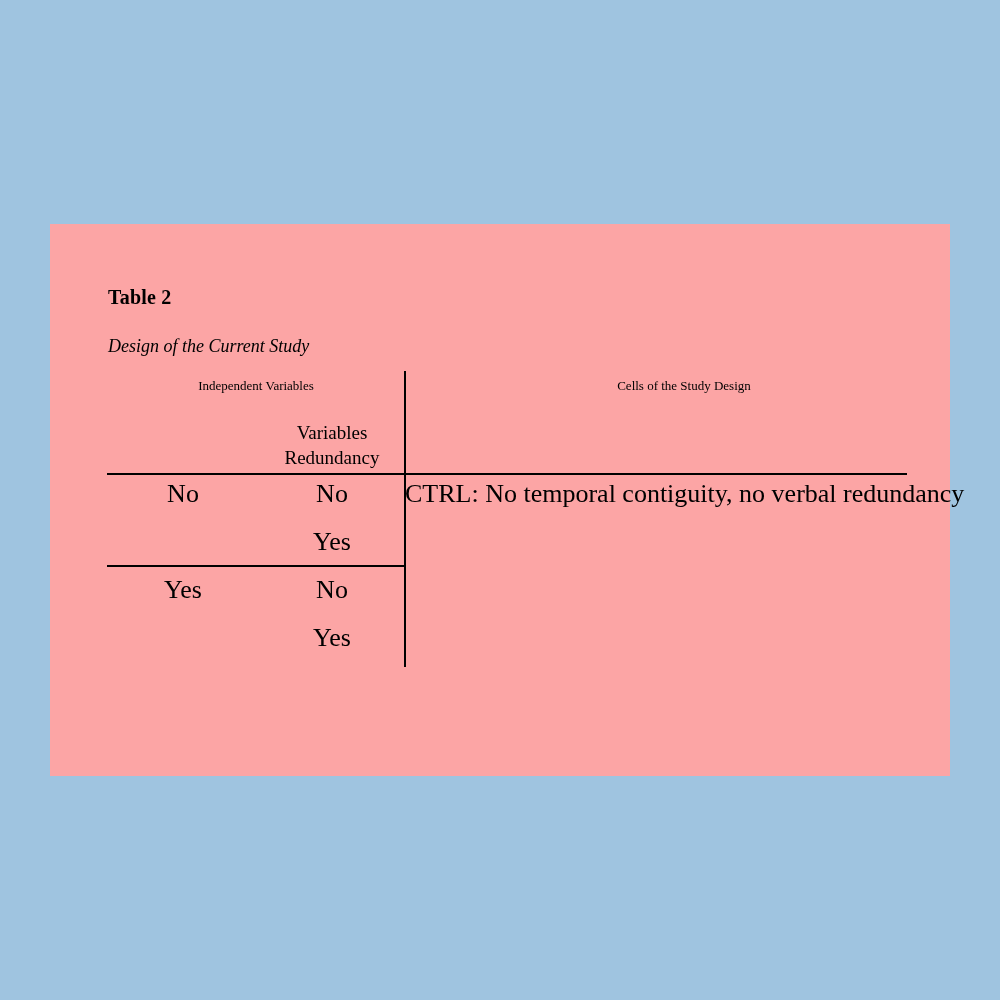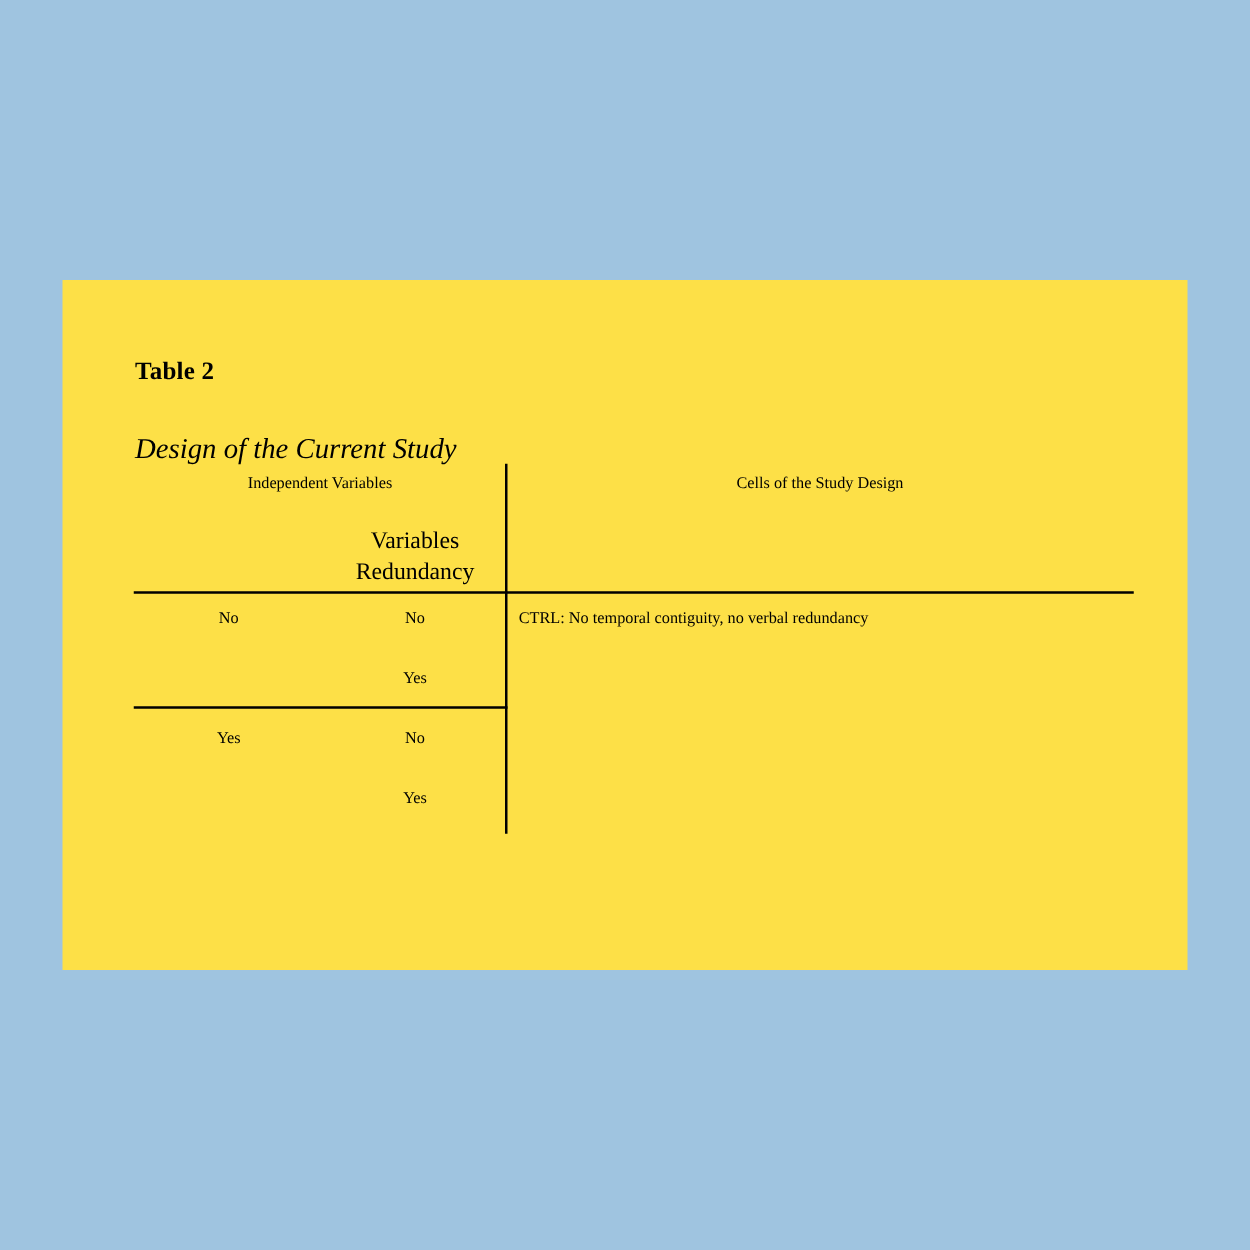--- a/index.html
+++ b/index.html
@@ -17,21 +17,21 @@
     position: relative;
     width: 1000px;
     height: 1000px;
   }
   .paper {
     position: absolute;
     left: 50px;
     top: 224px;
     width: 900px;
     height: 552px;
-    background: #fde047;
+    background: #fca5a5;
   }
   .paper-inner {
     position: absolute;
     left: 58px;
     top: 0;
     width: 800px;
     height: 100%;
   }
   .table-number {
     position: absolute;
@@ -39,22 +39,22 @@
     top: 62px;
     font-size: 20px;
     font-weight: bold;
     color: #000;
     letter-spacing: 0.2px;
     white-space: nowrap;
   }
   .table-caption {
     position: absolute;
     left: 0;
-    top: 122px;
-    font-size: 23px;
+    top: 112px;
+    font-size: 18px;
     font-style: italic;
     color: #000;
     white-space: nowrap;
   }
   
   .tbl {
     position: absolute;
     left: -1px;
     top: 148px;
     width: 800px;
@@ -71,21 +71,21 @@
   .hdr-group {
     position: absolute;
     top: 0px;
     height: 28px;
     line-height: 28px;
     font-size: 13px;
     text-align: center;
     color: #000;
     white-space: nowrap;
   }
-  .hdr-group.right { text-align: center; }
+  .hdr-group.right { text-align: center; padding-left: 28px; }
 
   .hdr-sub {
     position: absolute;
     top: 48px;
     font-size: 19px;
     line-height: 25px;
     text-align: center;
     color: #000;
   }
   .hdr-sub .l1 { display: block; }
@@ -125,28 +125,28 @@
   .row-1 { top: 103px; }
   .row-2 { top: 151px; }
   .row-3 { top: 199px; }
   .row-4 { top: 247px; }
 
   .cell {
     position: absolute;
     top: 0;
     height: 48px;
     line-height: 38px;
-    font-size: 13px;
+    font-size: 26px;
     color: #000;
     white-space: nowrap;
   }
   .cell.center { text-align: center; }
   .cell.left {
     text-align: left;
-    padding-left: 10px;
+    padding-left: 0;
     box-sizing: border-box;
   }
 </style>
 </head>
 <body>
 
 <div id="page-root">
 
   <div class="paper">
     <div class="paper-inner">

